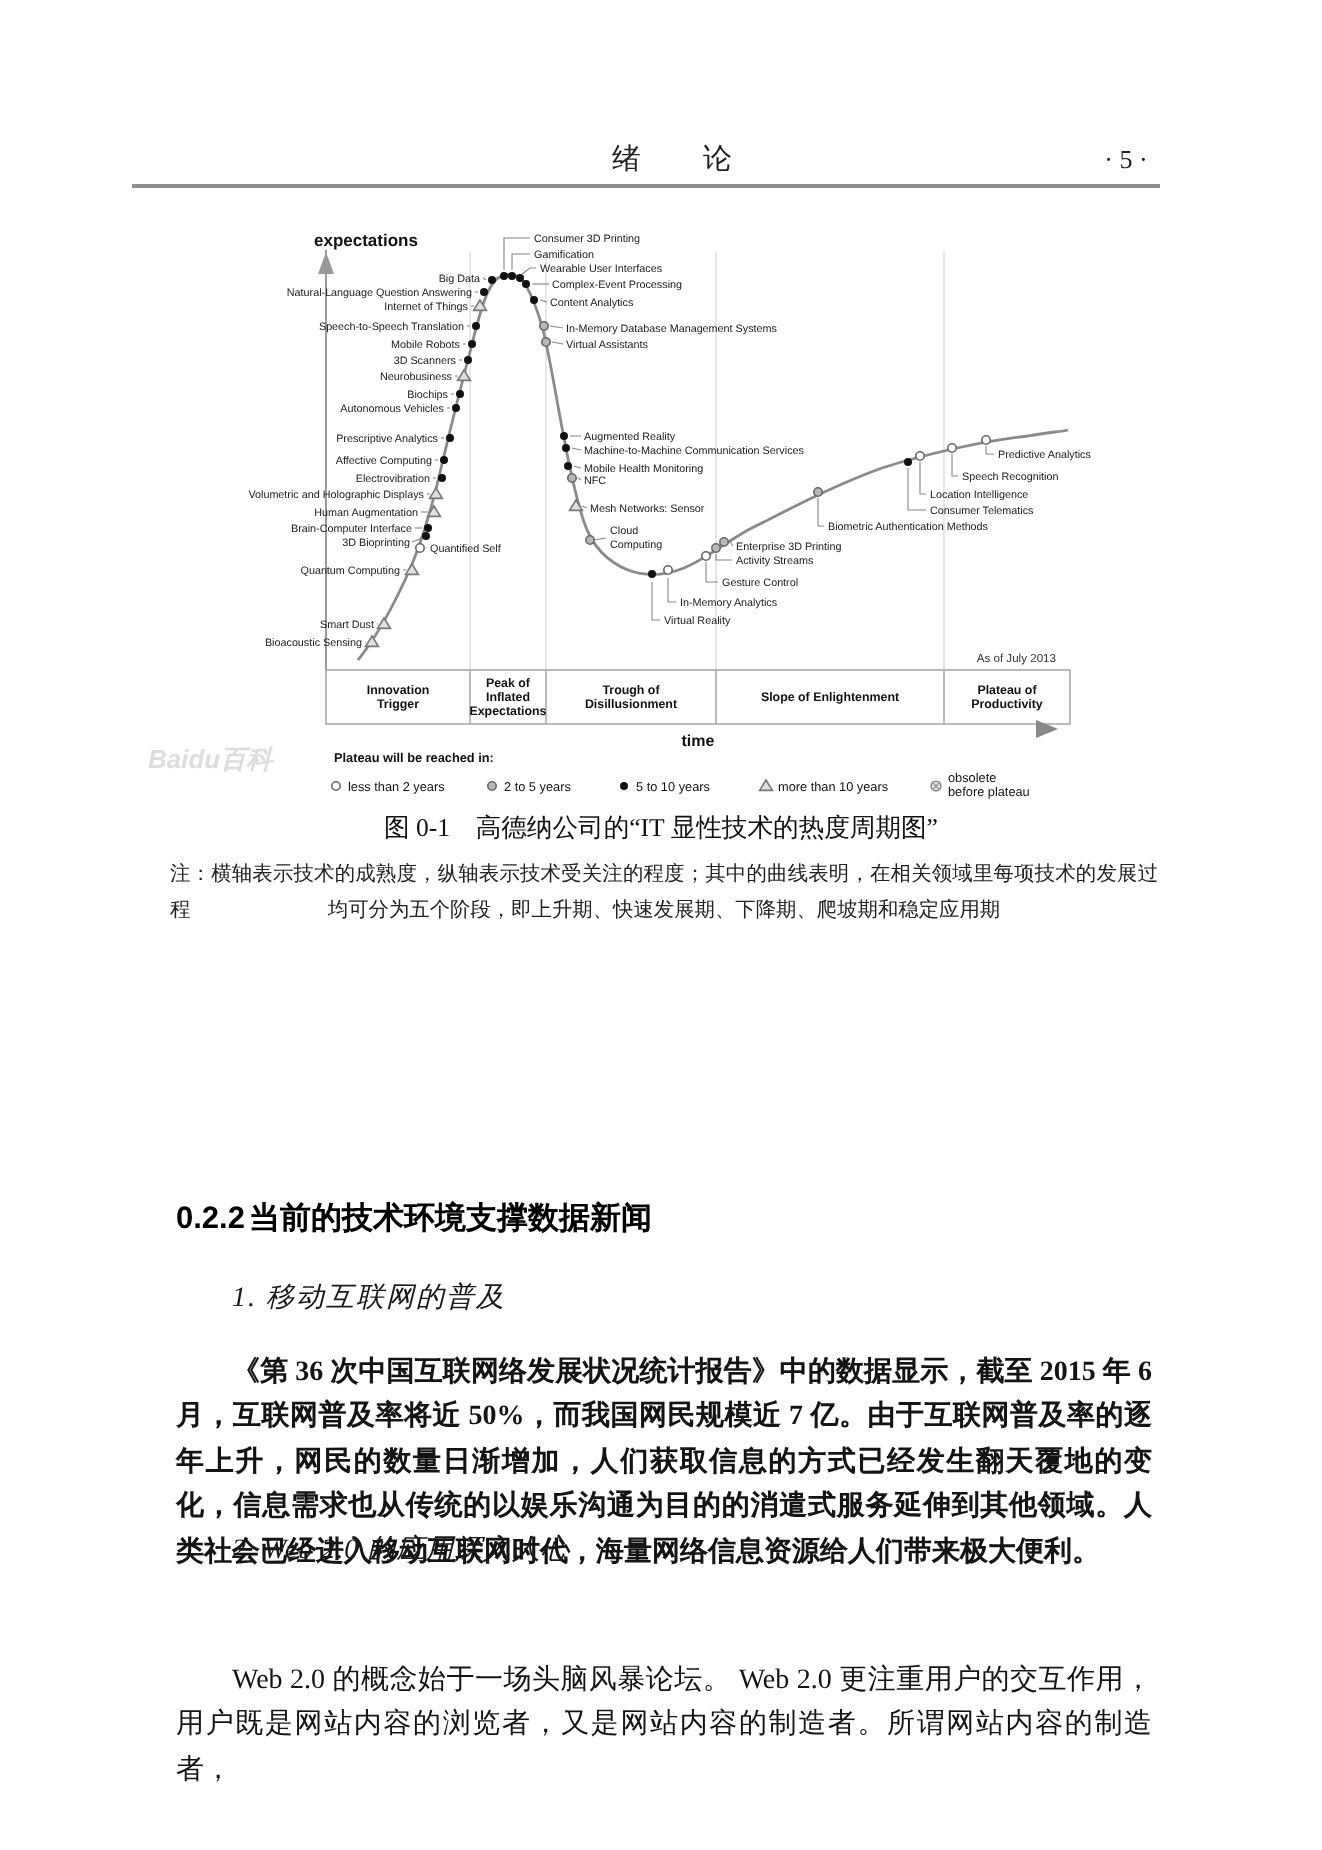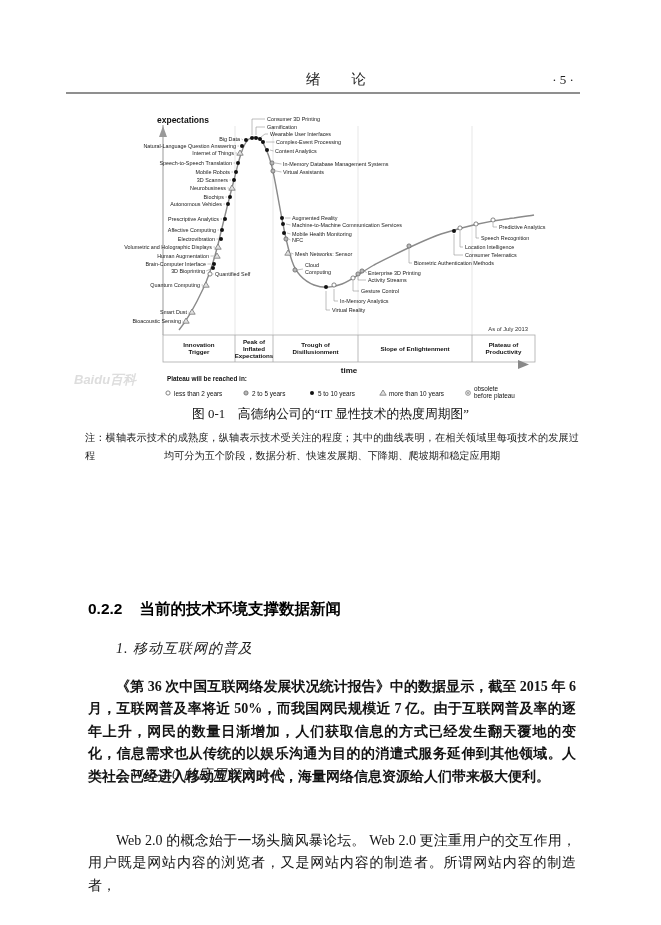--- a/index.html
+++ b/index.html
@@ -20,21 +20,21 @@
   .fig-note{position:absolute;left:85px;right:82px;font-size:10.2px;color:#222;line-height:18px;}
   .fig-note.n1{top:429px;text-align:justify;}
   .fig-note.n2{top:447px;text-align:center;}
   .body-text{position:absolute;left:88px;right:85px;font-size:14px;line-height:22.4px;
        text-align:justify;color:#141414;}
   .body-text .indent{display:inline-block;width:28px;}
   .para1{top:473px;}
   .section-heading{position:absolute;left:88px;top:599px;
        font-family:"Liberation Sans","DejaVu Sans",sans-serif;font-weight:bold;
        font-size:15.5px;color:#000;}
-  .section-heading .num{margin-right:17px;}
+  .section-heading .num{margin-right:2px;}
   .sub-item{position:absolute;left:116px;font-size:14px;font-style:italic;color:#191919;
        letter-spacing:1px;}
   .sub1{top:640px;}
   .para2{top:676px;font-weight:bold;}
   .sub2{top:766px;letter-spacing:.5px;}
   .para3{top:792px;margin-top:38px;}
   svg text{font-family:"Liberation Sans","DejaVu Sans",sans-serif;}
 </style>
 </head>
 <body>
@@ -216,21 +216,21 @@
         <circle cx="373" cy="283" r="2.4" fill="#e8e8e8" stroke="#888" stroke-width="0.8"></circle>
         <line x1="371.6" y1="281.6" x2="374.4" y2="284.4" stroke="#888" stroke-width="0.6"></line>
         <line x1="371.6" y1="284.4" x2="374.4" y2="281.6" stroke="#888" stroke-width="0.6"></line>
         <text x="379" y="281" font-size="6.4" fill="#111"><tspan x="379" dy="0">obsolete</tspan><tspan x="379" dy="7">before plateau</tspan></text>
       </svg>
   </div>
   <div class="watermark">Baidu百科</div>
 
   <div class="fig-caption">图 0-1　高德纳公司的“IT 显性技术的热度周期图”</div>
   <div class="fig-note n1">注：横轴表示技术的成熟度，纵轴表示技术受关注的程度；其中的曲线表明，在相关领域里每项技术的发展过程</div>
-  <div class="fig-note n2">均可分为五个阶段，数据分析、快速发展期、下降期、爬坡期和稳定应用期</div>
+  <div class="fig-note n2">均可分为五个阶段，即上升期、快速发展期、下降期、爬坡期和稳定应用期</div>
 
 
   <div class="section-heading">
     <span class="num">0.2.2</span><span>当前的技术环境支撑数据新闻</span>
   </div>
 
   <div class="sub-item sub1">1. 移动互联网的普及</div>
 
   <div class="body-text para2"><span class="indent"></span><span>《第 36 次中国互联网络发展状况统计报告》中的数据显示，截至 2015 年 6 月，互联网普及率将近 50%，而我国网民规模近 7 亿。由于互联网普及率的逐年上升，网民的数量日渐增加，人们获取信息的方式已经发生翻天覆地的变化，信息需求也从传统的以娱乐沟通为目的的消遣式服务延伸到其他领域。人类社会已经进入移动互联网时代，海量网络信息资源给人们带来极大便利。</span></div>
 

